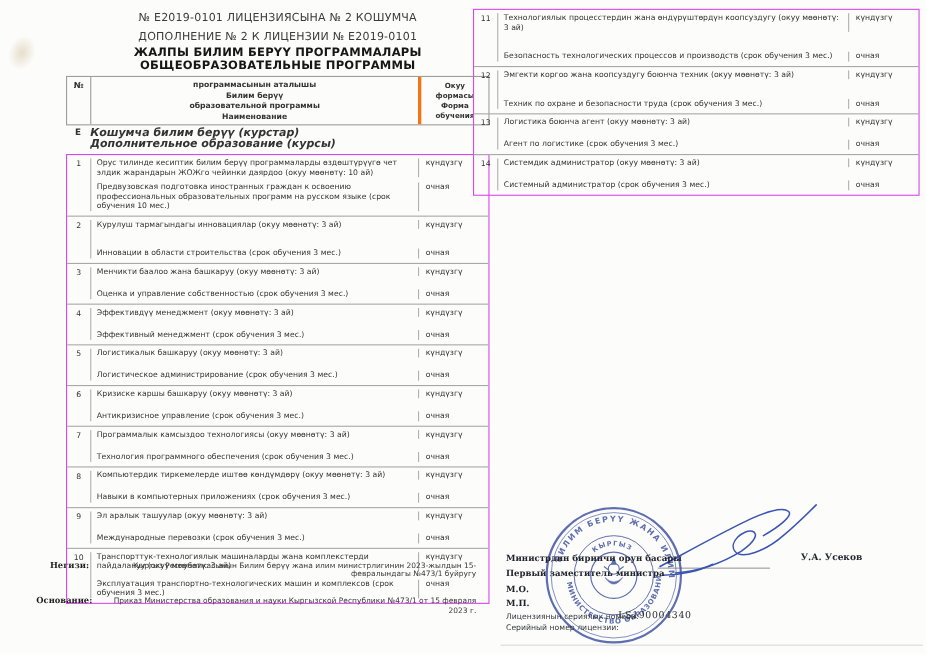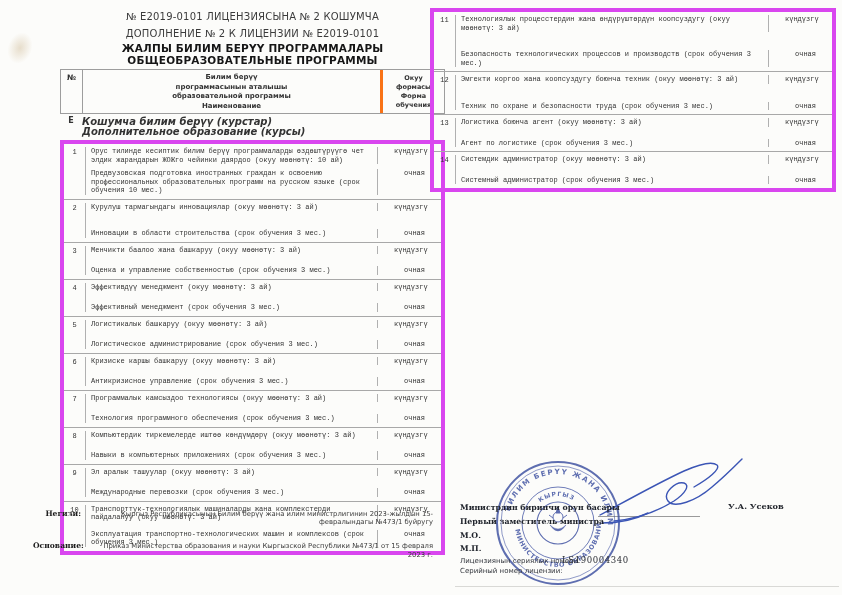--- a/index.html
+++ b/index.html
@@ -24,32 +24,32 @@
   .thead{
     display:grid; grid-template-columns:22px 1fr 64px;
     border:1px solid #9d9d9d; min-height:42px;
   }
   .thead .h-num{border-right:1px solid #9d9d9d; display:flex; justify-content:center; padding-top:4px; font-weight:bold; font-size:7.5px;}
   .thead .h-name{display:flex; flex-direction:column; justify-content:center; text-align:center; font-weight:bold; padding:3px 2px; gap:1px;}
   .thead .h-form{border-left:3px solid #f97316; display:flex; flex-direction:column; justify-content:space-between; text-align:center; font-weight:bold; font-size:6.5px; padding:4px 12px;}
   .section-row{display:grid; grid-template-columns:22px 1fr 64px; padding:3px 0 4px;}
   .section-row .s-num{text-align:center; font-weight:bold; font-size:8px;}
   .section-row .s-name{font-weight:bold; font-size:10px; line-height:9.5px;font-style:italic;}
-  .tbody{border:4px solid #d946ef;font-family:Liberation Mono, monospace;}
+  .tbody{border:1px solid #d946ef;}
   .trow{
     display:grid; grid-template-columns:22px 1fr 64px; grid-template-rows:auto auto;
     row-gap:12px; padding:3px 0 4px; min-height:35px; box-sizing:border-box;
   }
   .trow + .trow{border-top:1px solid #a8a8a8;}
   .trow.dense{row-gap:5px;}
   .trow.mid{row-gap:8px;}
   .trow.tall{row-gap:18px; min-height:41px;}
   .c-num{grid-row:1 / span 2; text-align:center; border-right:1px solid #b0b0b0; padding-top:1px;}
   .c-ky,.c-ru{padding:0 5px;}
-  .c-fky,.c-fru{border-left:1px solid #b0b0b0; text-align:right; padding:0 16px;}
+  .c-fky,.c-fru{border-left:1px solid #b0b0b0; text-align:left; padding:0 6px;}
   .right-col{position:absolute; left:430px; top:8px; width:406px;}
   .right-col .c-num{font-size:7px;}
   
   .footer-left{position:absolute; left:33px; top:510px; width:400px; font-size:6.8px; line-height:8.2px;text-align:right;}
   .f-row{display:grid; grid-template-columns:48px 1fr; column-gap:4px; margin-bottom:16px;}
   .f-label{font-family:"DejaVu Serif","Liberation Serif",serif; font-weight:bold; font-size:7.6px; color:#1d1d1d;}
   .f-text{color:#3a3a3a;}
   
   .sign-label{position:absolute; font-family:"DejaVu Serif","Liberation Serif",serif; font-weight:bold; font-size:7.8px; color:#20242c; z-index:3; white-space:nowrap;}
   .serial-label{position:absolute; font-size:7px; color:#33363d; z-index:3; white-space:nowrap; line-height:9px;}
@@ -71,22 +71,22 @@
       <div class="title-lic">№ Е2019-0101 ЛИЦЕНЗИЯСЫНА № 2 КОШУМЧА</div>
       <div class="title-lic">ДОПОЛНЕНИЕ № 2 К ЛИЦЕНЗИИ № Е2019-0101</div>
       <div class="title-prog">ЖАЛПЫ БИЛИМ БЕРҮҮ ПРОГРАММАЛАРЫ</div>
       <div class="title-prog">ОБЩЕОБРАЗОВАТЕЛЬНЫЕ ПРОГРАММЫ</div>
     </div>
 
     <div class="grid-tbl">
       <div class="thead">
         <div class="h-num">№</div>
         <div class="h-name">
+          <span>программасынын аталышы</span>
           <span>Билим берүү</span>
-          <span>программасынын аталышы</span>
           <span>образовательной программы</span>
           <span>Наименование</span>
         </div>
         <div class="h-form">
           <span>
             <span>Окуу</span><br>
             <span>формасы</span>
           </span>
           <span>
             <span>Форма</span><br>

